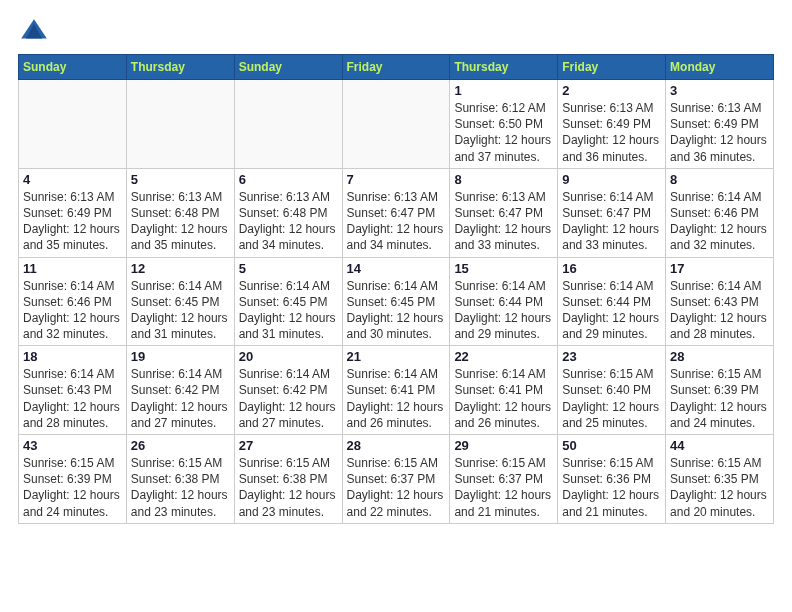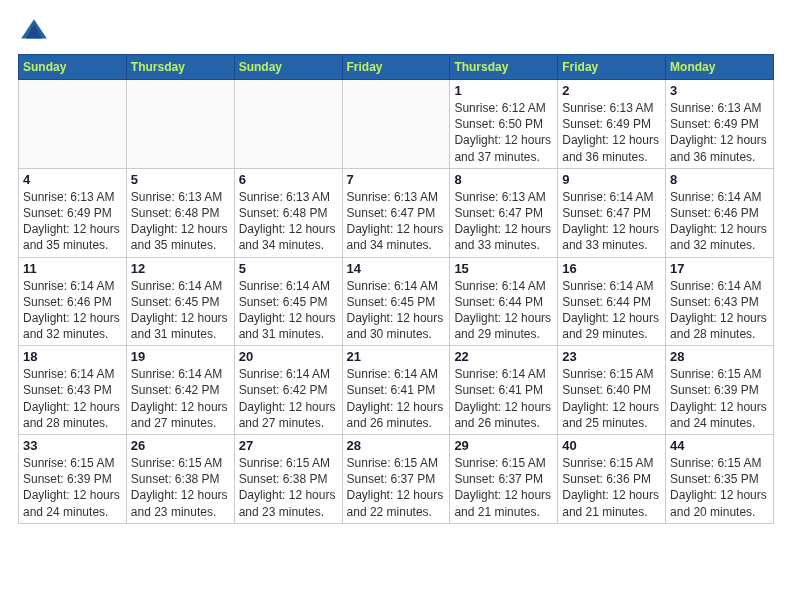--- a/index.html
+++ b/index.html
@@ -306,21 +306,21 @@
           <td>
             <span class="day-num">28</span>
             <div class="day-info" style="white-space: pre-line;">Sunrise: 6:15 AM
 Sunset: 6:39 PM
 Daylight: 12 hours
 and 24 minutes.</div>
           </td>
         </tr>
         <tr>
           <td>
-            <span class="day-num">33</span>
+            <span class="day-num">43</span>
             <div class="day-info" style="white-space: pre-line;">Sunrise: 6:15 AM
 Sunset: 6:39 PM
 Daylight: 12 hours
 and 24 minutes.</div>
           </td>
           <td>
             <span class="day-num">26</span>
             <div class="day-info" style="white-space: pre-line;">Sunrise: 6:15 AM
 Sunset: 6:38 PM
 Daylight: 12 hours
@@ -341,21 +341,21 @@
 and 22 minutes.</div>
           </td>
           <td>
             <span class="day-num">29</span>
             <div class="day-info" style="white-space: pre-line;">Sunrise: 6:15 AM
 Sunset: 6:37 PM
 Daylight: 12 hours
 and 21 minutes.</div>
           </td>
           <td>
-            <span class="day-num">40</span>
+            <span class="day-num">50</span>
             <div class="day-info" style="white-space: pre-line;">Sunrise: 6:15 AM
 Sunset: 6:36 PM
 Daylight: 12 hours
 and 21 minutes.</div>
           </td>
           <td>
             <span class="day-num">44</span>
             <div class="day-info" style="white-space: pre-line;">Sunrise: 6:15 AM
 Sunset: 6:35 PM
 Daylight: 12 hours

